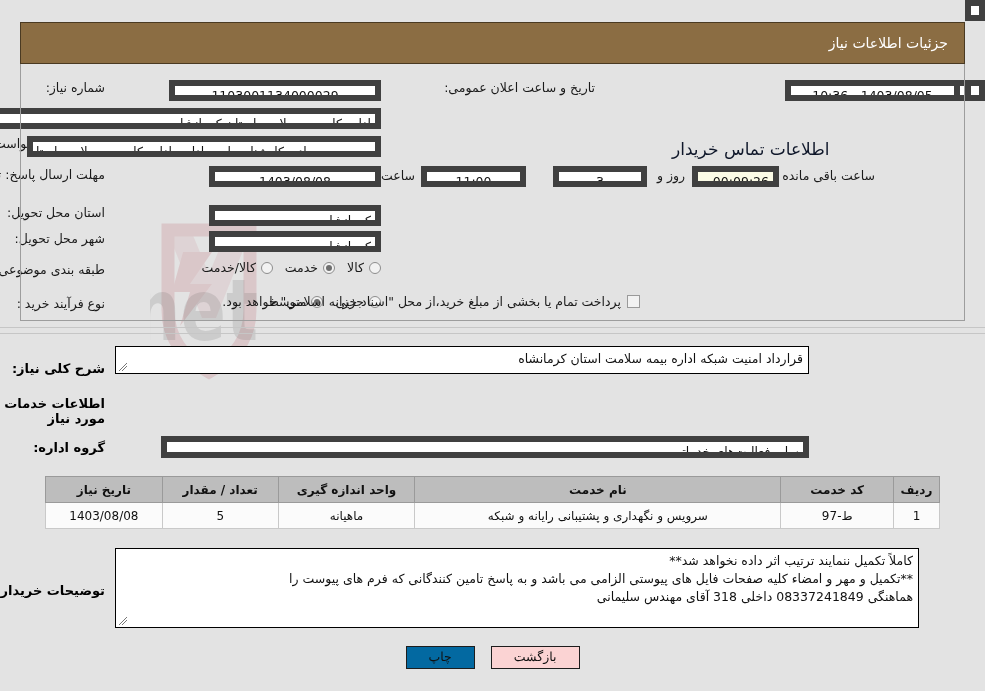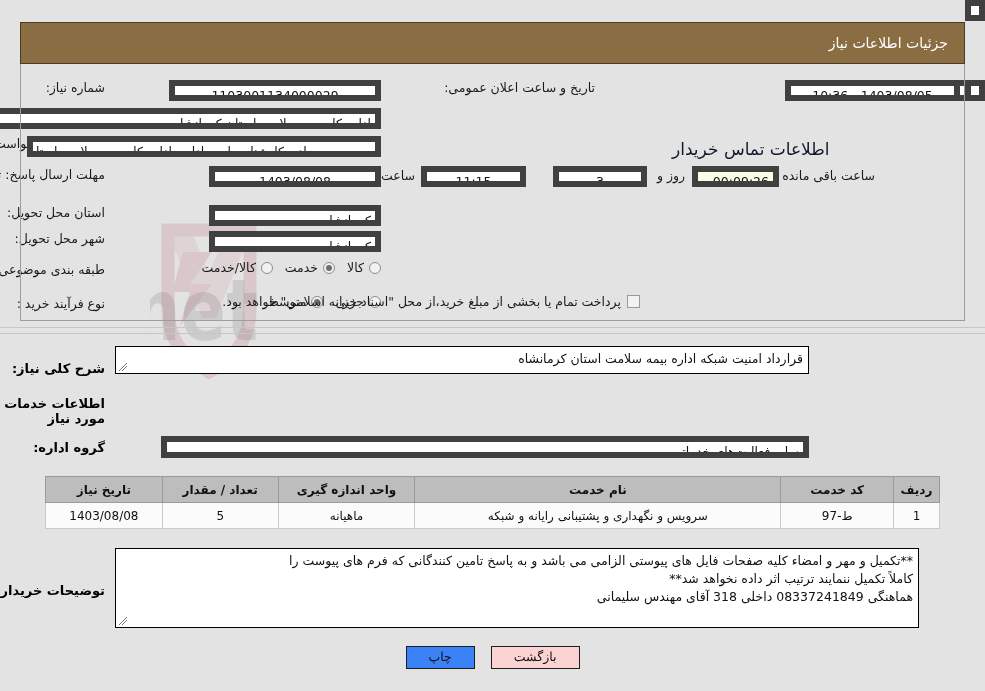--- a/index.html
+++ b/index.html
@@ -223,21 +223,21 @@
     border: 1px solid #1d1d1d;
     font-size: 12.5px;
     height: 23px;
     line-height: 21px;
     padding: 0 22px;
     box-sizing: border-box;
     cursor: pointer;
     color: #111;
   }
   .btn.back  { background: #fbd3d3; }
-  .btn.print { background: #3b82f6; }
+  .btn.print { background: #0369a1; }
 </style>
 </head>
 <body>
 
 <div id="page">
 
   <div class="watermark">
     <svg viewBox="0 0 700 175" xmlns="http://www.w3.org/2000/svg">
       <g opacity="0.16">
         <path d="M18 8 L100 8 L100 88 Q100 128 59 150 Q18 128 18 88 Z" fill="none" stroke="#b03a48" stroke-width="13"></path>
@@ -280,21 +280,21 @@
     <span class="lbl">ایجاد کننده درخواست:</span>
   </div>
   <div class="fld right" style="position:absolute; right:604px; top:136px; width:354px;">مریم ویسمرادی کارشناس امور اداری اداره کل بیمه سلامت استان کرمانشاه</div>
   <a class="link" style="position:absolute; right:auto; left:672px; top:139px;">اطلاعات تماس خریدار</a>
 
   <div style="position:absolute; right:880px; top:164px; width:92px;">
     <span class="lbl2">مهلت ارسال پاسخ: تا تاریخ:</span>
   </div>
   <div class="fld center" style="position:absolute; right:604px; top:166px; width:172px;">1403/08/08</div>
   <span class="lbl" style="position:absolute; right:570px; top:168px;">ساعت</span>
-  <div class="fld center" style="position:absolute; right:459px; top:166px; width:105px;">11:15</div>
+  <div class="fld center" style="position:absolute; right:459px; top:166px; width:105px;">11:00</div>
   <div class="fld center" style="position:absolute; right:338px; top:166px; width:94px;">3</div>
   <span class="lbl" style="position:absolute; right:300px; top:168px;">روز و</span>
   <div class="fld yellow" style="position:absolute; right:206px; top:166px; width:87px;">00:09:26</div>
   <span class="lbl" style="position:absolute; right:110px; top:168px;">ساعت باقی مانده</span>
 
   <div class="row" style="right:880px; top:205px;">
     <span class="lbl">استان محل تحویل:</span>
   </div>
   <div class="fld right" style="position:absolute; right:604px; top:205px; width:172px;">کرمانشاه</div>
 
@@ -365,22 +365,22 @@
         <td>سرویس و نگهداری و پشتیبانی رایانه و شبکه</td>
         <td>ماهیانه</td>
         <td>5</td>
         <td>1403/08/08</td>
       </tr>
     </tbody>
   </table>
 
   <span class="boldlbl" style="position:absolute; right:880px; top:583px;">توضیحات خریدار:</span>
   <div class="ta" style="position:absolute; right:66px; top:548px; width:804px; height:80px; text-align:right;">
+    <div>کاملاً تکمیل ننمایند ترتیب اثر داده نخواهد شد**</div>
     <div>**تکمیل و مهر و امضاء کلیه صفحات فایل های پیوستی الزامی می باشد و به پاسخ تامین کنندگانی که فرم های پیوست را</div>
-    <div>کاملاً تکمیل ننمایند ترتیب اثر داده نخواهد شد**</div>
     <div>هماهنگی 08337241849 داخلی 318 آقای مهندس سلیمانی</div>
     <span class="grip">
       <svg width="10" height="10" viewBox="0 0 10 10">
         <path d="M1 9 L9 1 M4 9 L9 4" stroke="#777" stroke-width="1" fill="none"></path>
       </svg>
     </span>
   </div>
 
   <div class="btns">
     <button class="btn back">بازگشت</button>

